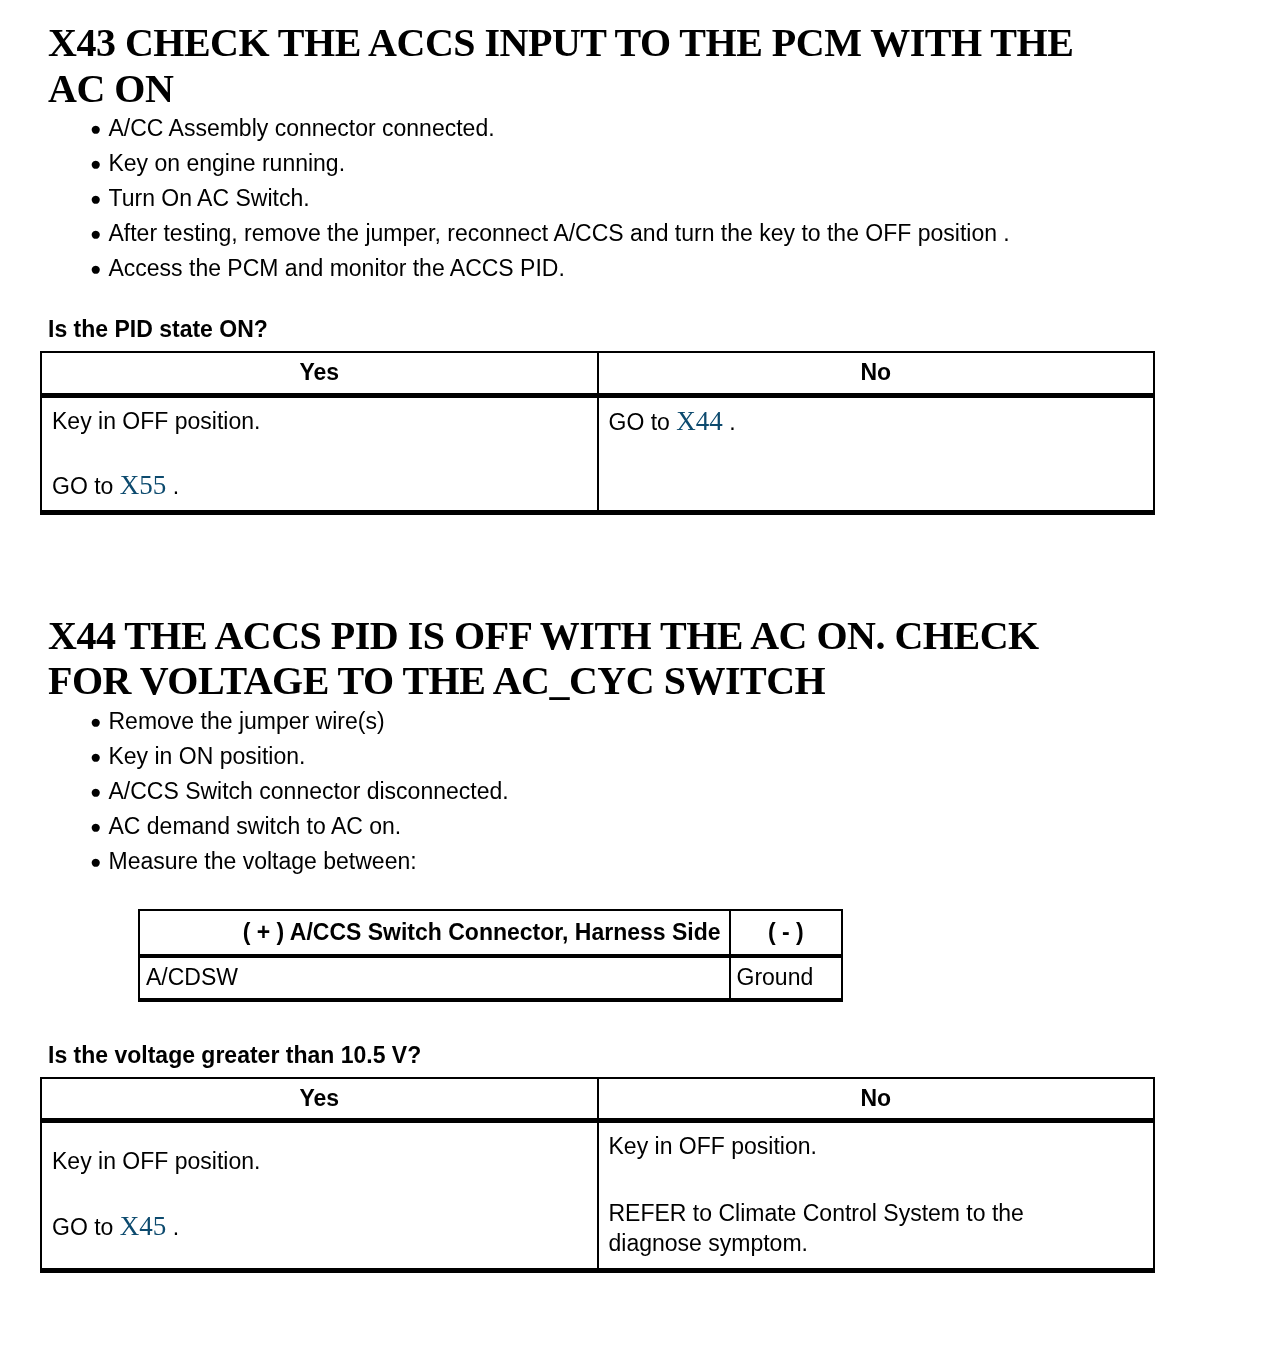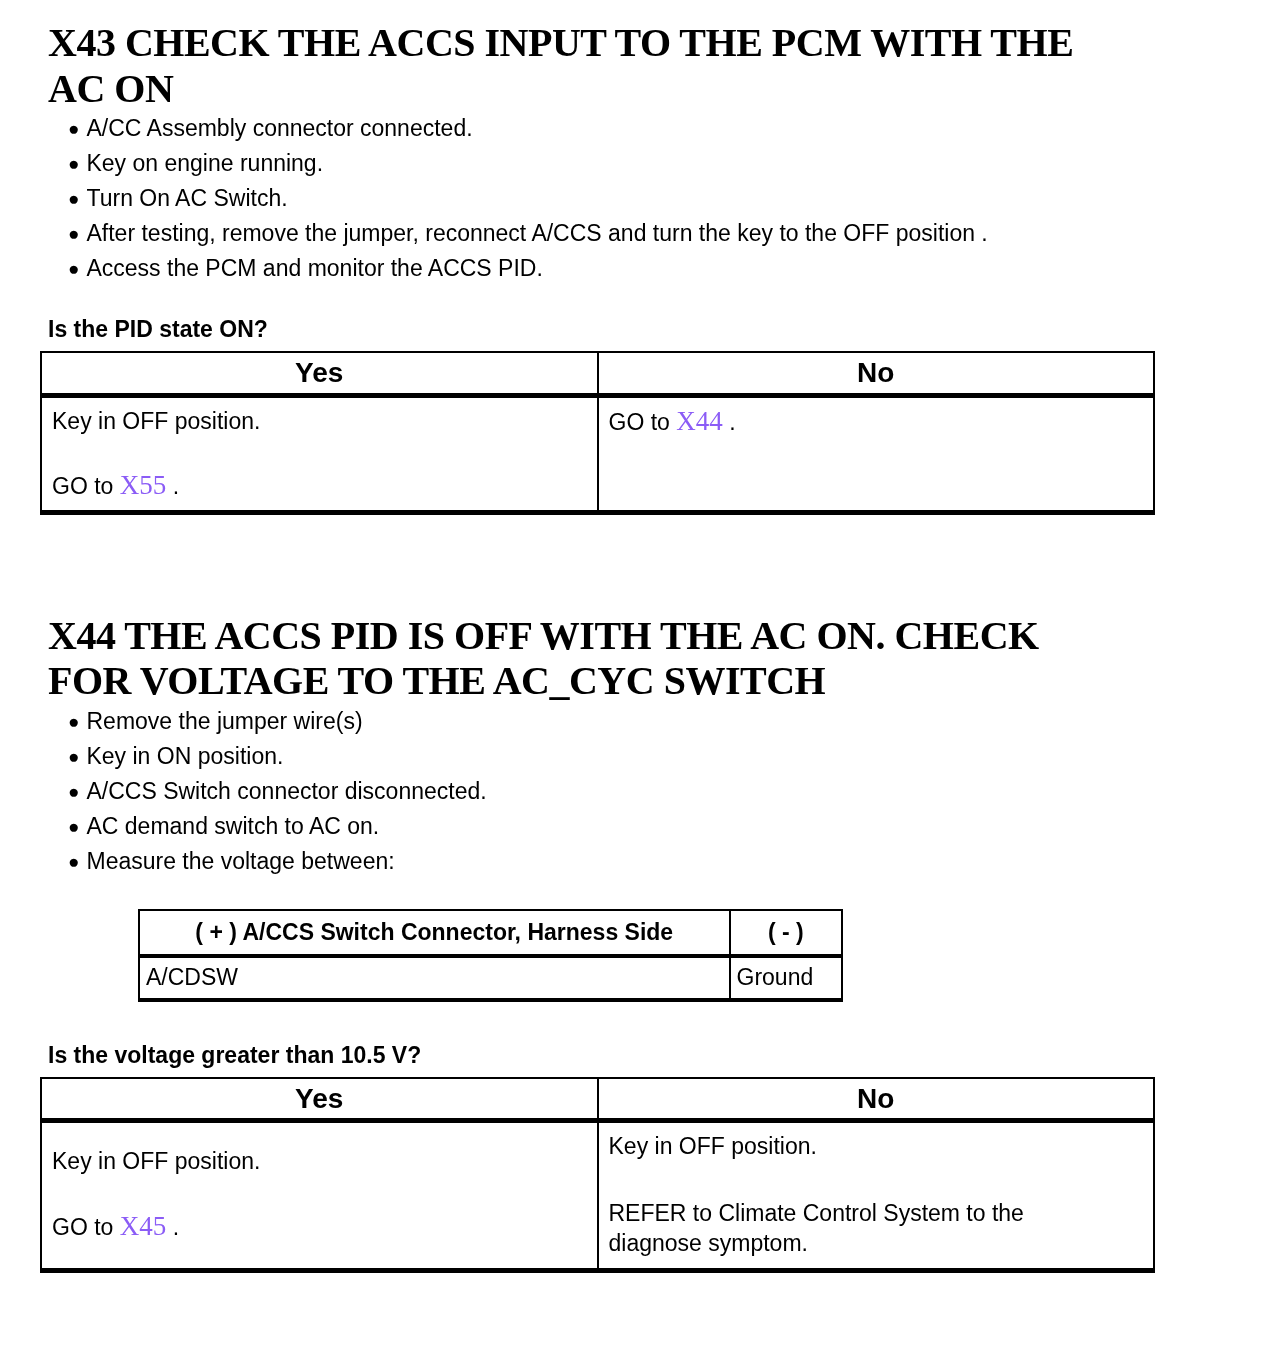--- a/index.html
+++ b/index.html
@@ -22,21 +22,21 @@
     margin: 0 0 0 48px;
     max-width: 1170px;
     letter-spacing: -0.5px;
   }
   .title-1 { padding-top: 20px; }
   .title-2 { margin-top: 98px; max-width: 1150px; }
 
   ul.instructions {
     list-style: none;
     margin: 0;
-    padding: 0 0 0 68px;
+    padding: 0 0 0 90px;
   }
   .instructions-1 { margin-top: 44px; }
   .instructions-2 { margin-top: 44px; }
   ul.instructions li {
     font-size: 23px;
     line-height: 34px;
     white-space: nowrap;
   }
   .bullet-marker {
     display: inline-block;
@@ -55,21 +55,21 @@
 
   table.decision-table {
     border-collapse: collapse;
     margin: 8px 0 0 40px;
     width: 1115px;
     table-layout: fixed;
   }
   table.decision-table th {
     border: 2px solid #000;
     border-bottom: 5px solid #000;
-    font-size: 28px;
+    font-size: 23px;
     font-weight: bold;
     text-align: center;
     height: 43px;
     padding: 0;
   }
   table.decision-table td {
     border: 2px solid #000;
     border-bottom: 5px solid #000;
     vertical-align: top;
     padding: 10px 10px 10px 10px;
@@ -82,21 +82,21 @@
 
   .cell-line { margin: 0; font-size: 23px; line-height: 27px; }
   .gap-above-1 { margin-top: 37px; }
   .gap-above-2 { margin-top: 38px; }
   .mt-sm { margin-top: 15px; }
   .refer-text { max-width: 505px; line-height: 30px; }
 
   .go-ref {
     font-family: "Liberation Serif", serif;
     font-size: 27px;
-    color: #8b5cf6;
+    color: #0c4a6e;
     text-decoration: none;
   }
 
   table.measure-table {
     border-collapse: collapse;
     margin: 30px 0 0 138px;
     width: 705px;
     table-layout: fixed;
   }
   table.measure-table th {
@@ -107,21 +107,21 @@
     height: 46px;
     padding: 0 8px;
   }
   table.measure-table td {
     border: 2px solid #000;
     border-bottom: 4px solid #000;
     font-size: 23px;
     height: 44px;
     padding: 0 6px;
   }
-  th.plus-col { text-align: center; width: 84%; }
+  th.plus-col { text-align: right; width: 84%; }
   th.minus-col { text-align: center; width: 16%; }
   td.plus-cell { text-align: left; }
   td.minus-cell { text-align: left; }
 </style>
 </head>
 <body>
 
 <div class="page">
 
   <h1 class="step-title title-1">X43 CHECK THE ACCS INPUT TO THE PCM WITH THE AC ON</h1>

